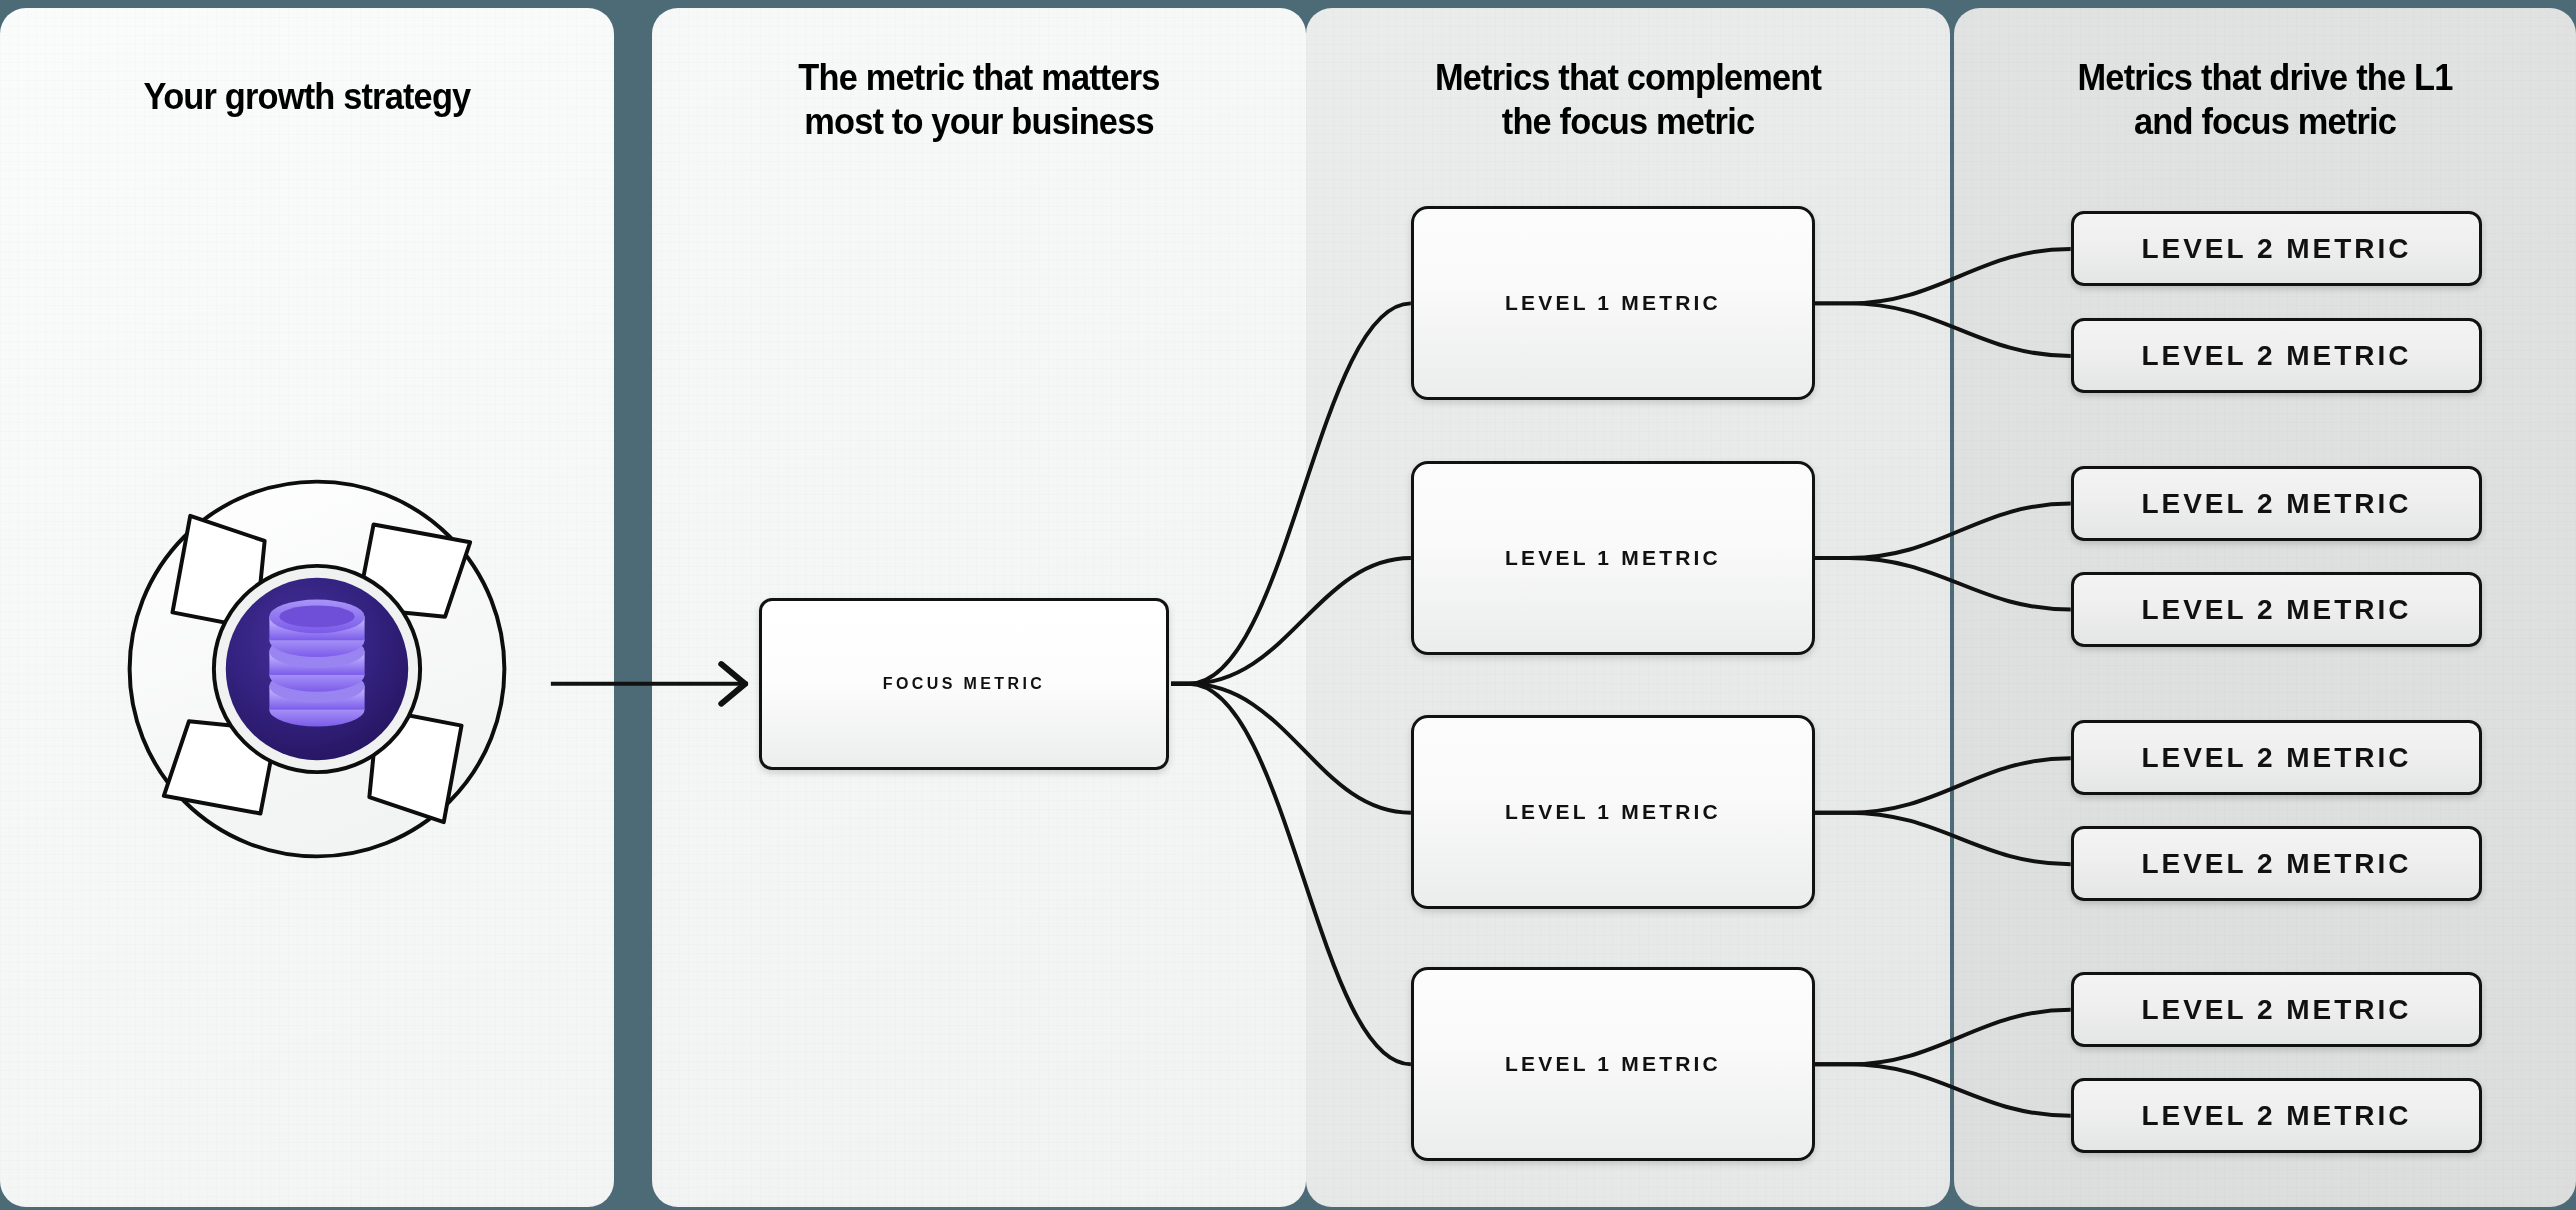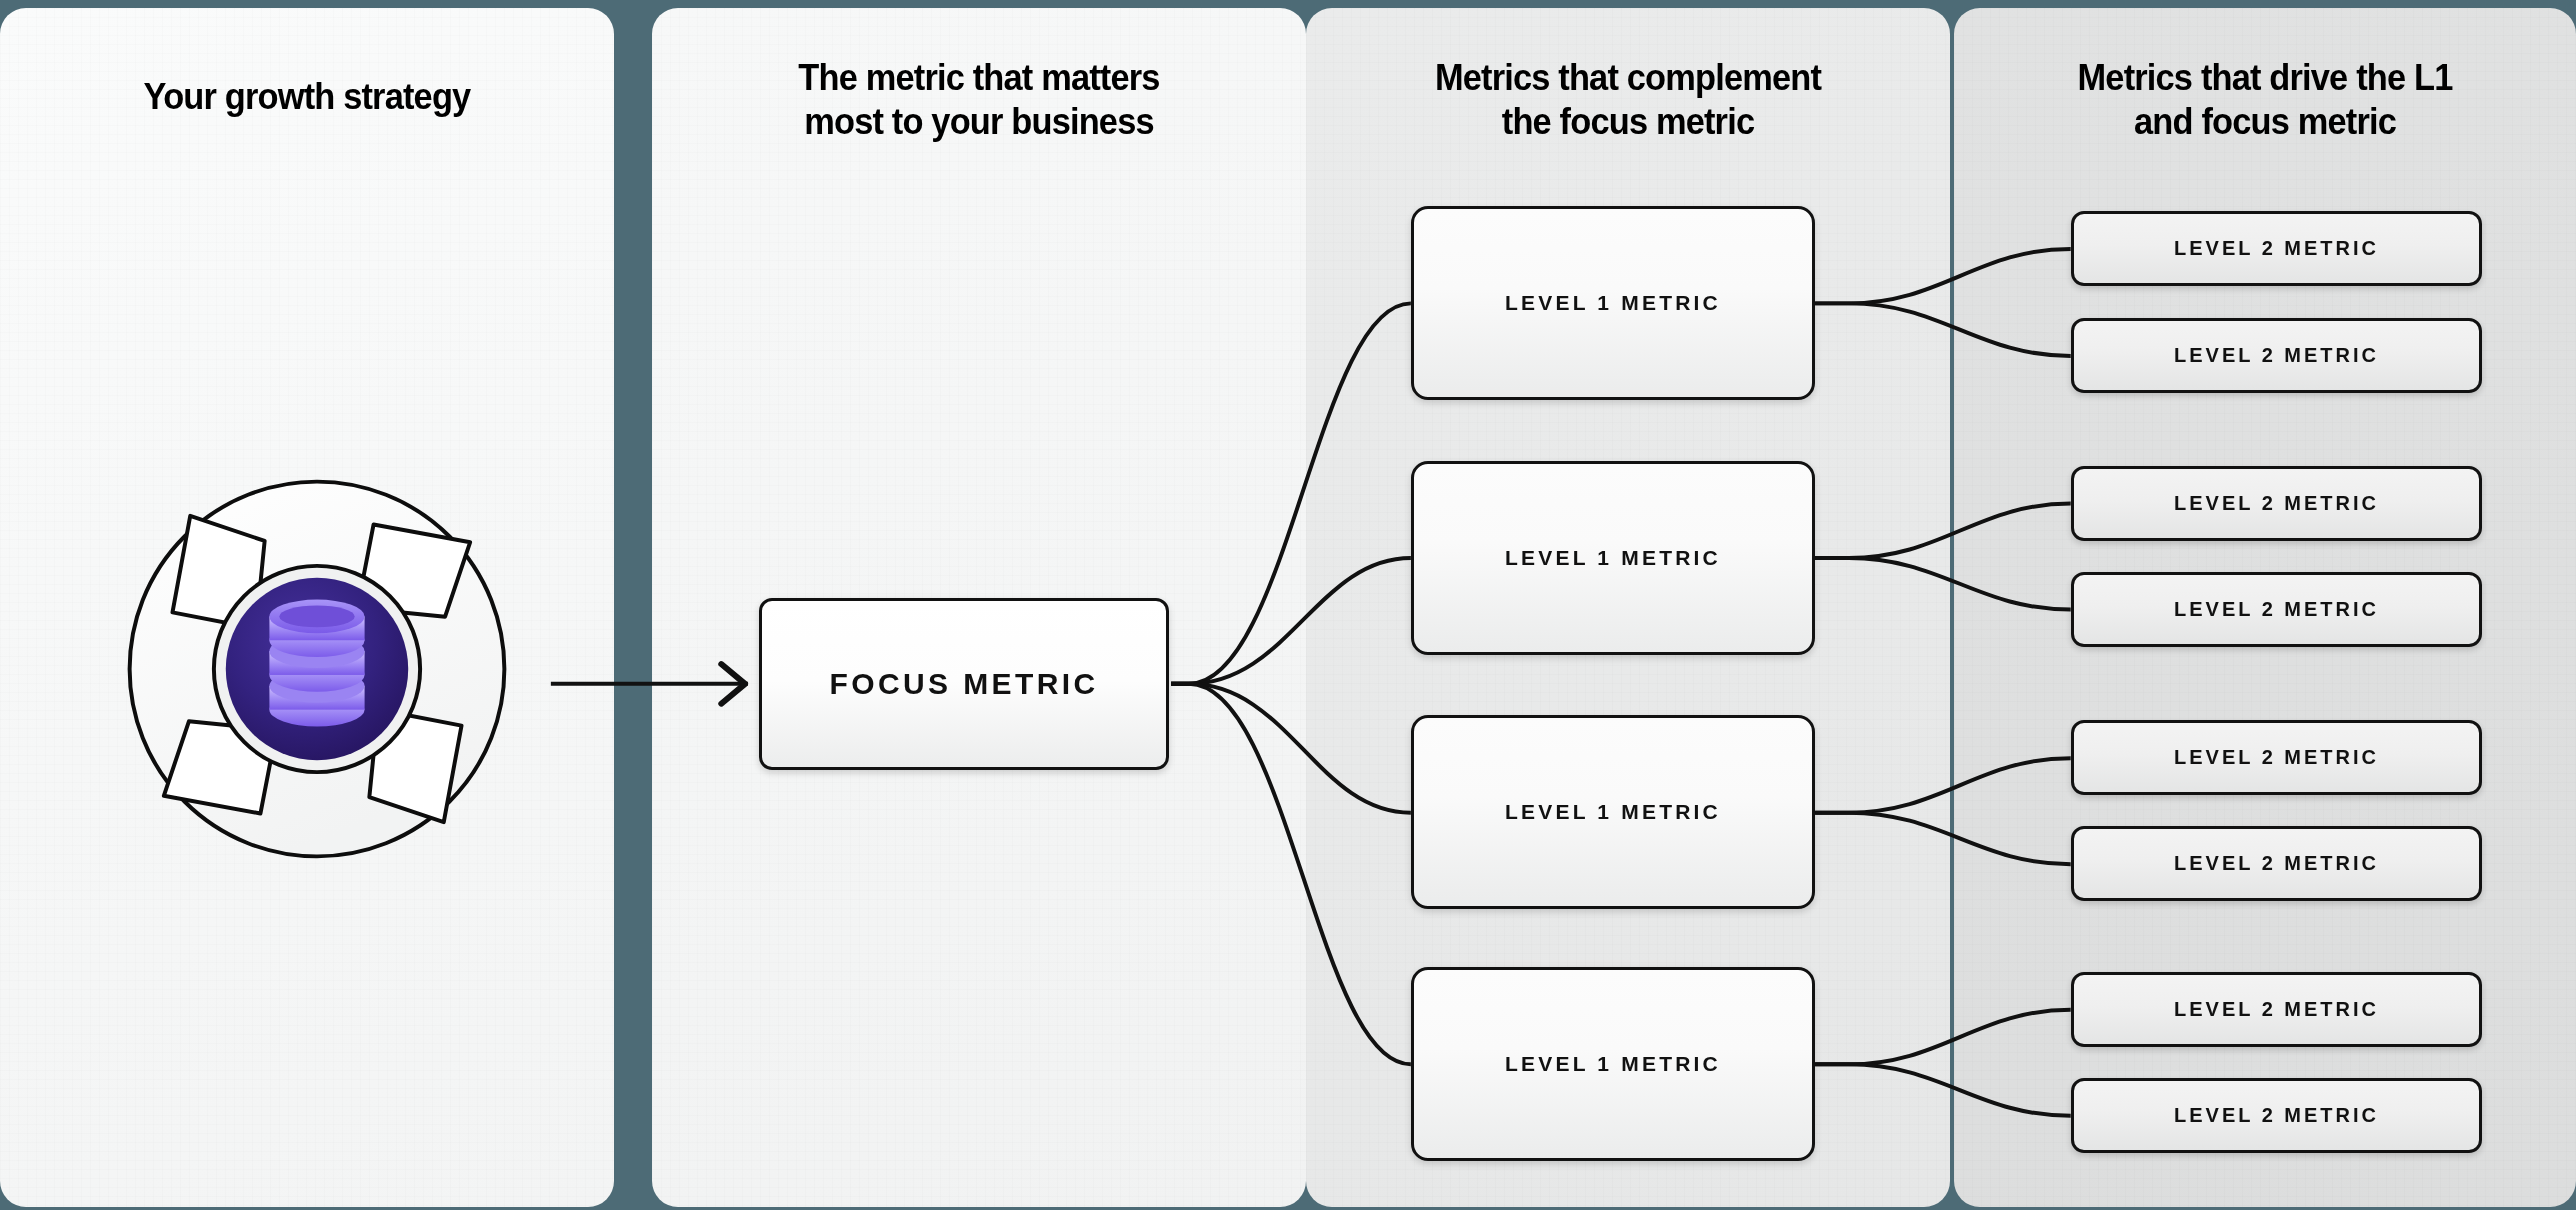--- a/index.html
+++ b/index.html
@@ -93,35 +93,35 @@
     color: #111;
     text-align: center;
     white-space: nowrap;
   }
 
   .focus-box {
     border-radius: 13px;
     background: linear-gradient(180deg,#ffffff 0%,#fdfdfd 48%,#eceded 100%);
     box-shadow: 0 3px 7px rgba(0,0,0,0.16);
   }
-  .focus-box .box-label { font-size: 30px; letter-spacing: 3.4px; }
+  .focus-box .box-label { font-size: 16px; letter-spacing: 3.4px; }
 
   .l1-box {
     border-radius: 17px;
     background: linear-gradient(180deg,#fcfcfc 0%,#fafafa 42%,#ebecec 100%);
     box-shadow: 0 3px 7px rgba(0,0,0,0.15);
   }
   .l1-box .box-label { font-size: 21px; letter-spacing: 3.2px; }
 
   .l2-box {
     border-radius: 13px;
     background: linear-gradient(180deg,#f3f3f3 0%,#efefef 45%,#e4e5e5 100%);
     box-shadow: 0 3px 6px rgba(0,0,0,0.16);
   }
-  .l2-box .box-label { font-size: 20px; letter-spacing: 3px; }
+  .l2-box .box-label { font-size: 28px; letter-spacing: 3px; }
 </style>
 </head>
 <body>
 
 <div id="stage">
 
   <div class="panel" id="panel-1"></div>
   <div class="panel" id="panel-2"></div>
   <div class="panel" id="panel-3"></div>
   <div class="panel" id="panel-4"></div>

